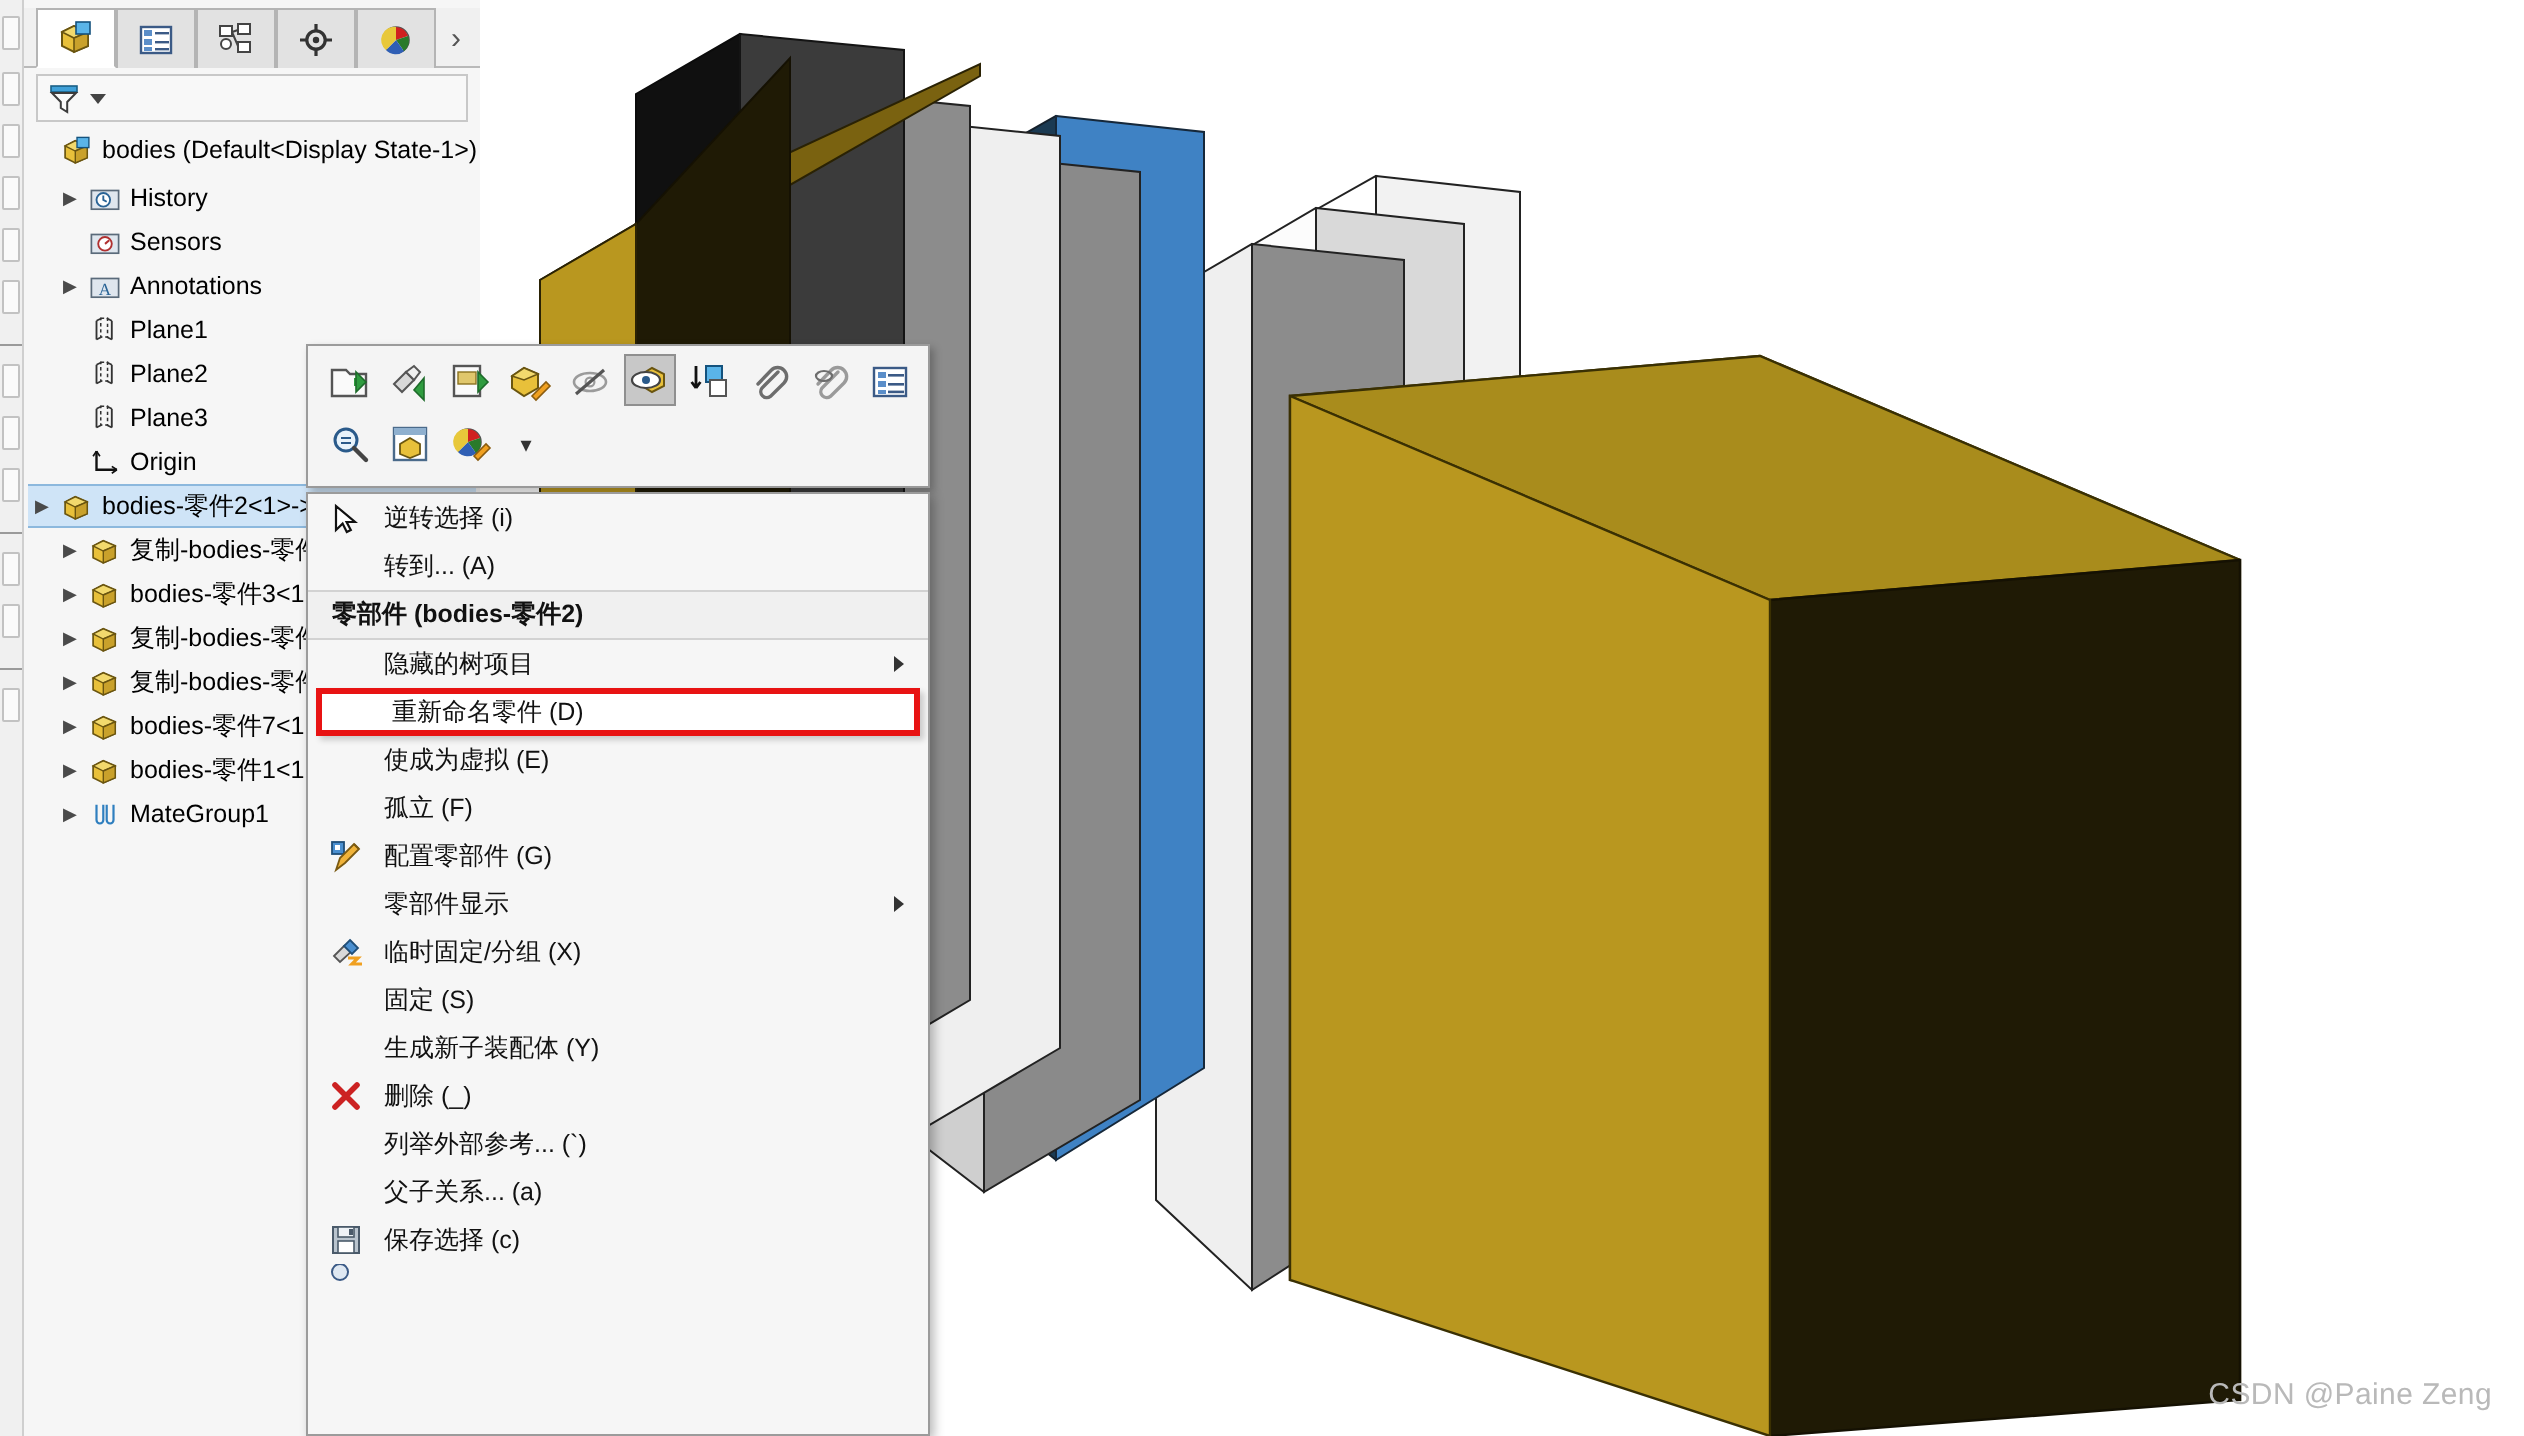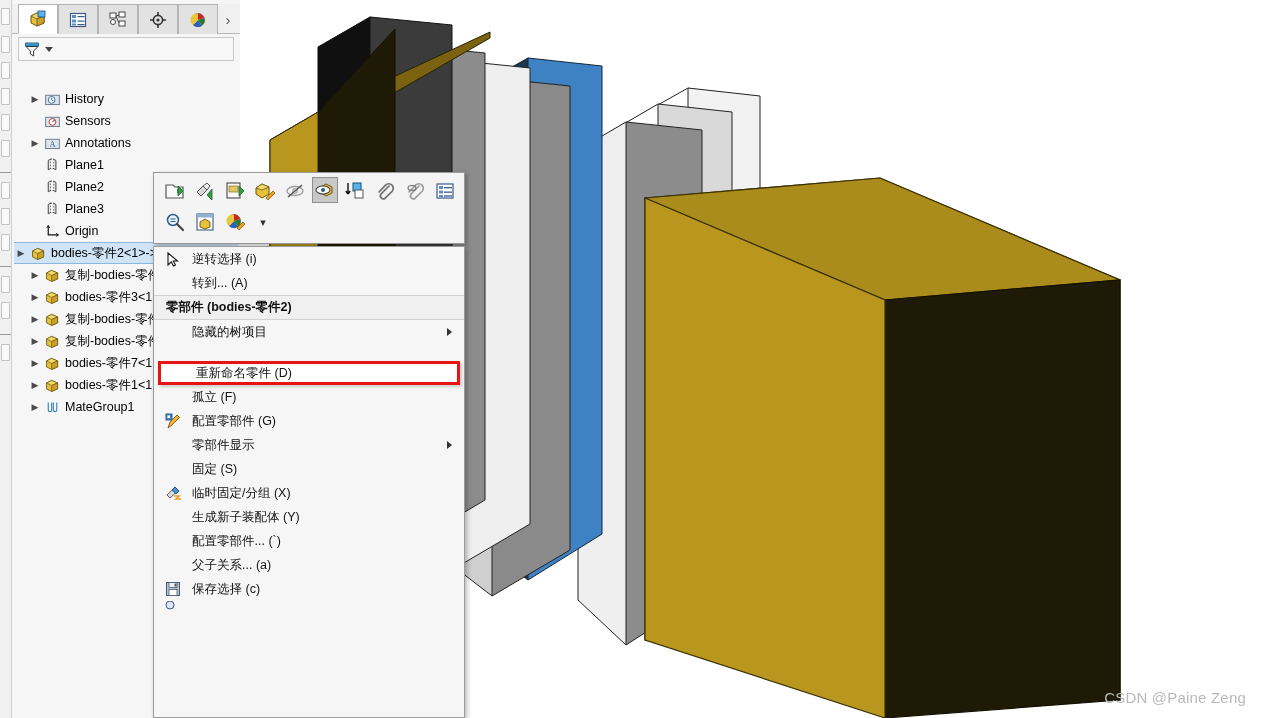--- a/index.html
+++ b/index.html
@@ -105,21 +105,21 @@
     width: 0; height: 0; border-top: 4px solid transparent;
     border-bottom: 4px solid transparent; border-left: 5px solid #333;
   }
   .mi.header {
     font-weight: bold; background: #f0f0f0; height: 25px; padding-left: 6px;
     border-top: 1px solid #d2d2d2; border-bottom: 1px solid #d2d2d2;
   }
   .mi.highlighted {
     background: #ffffff;
     outline: 3px solid #e81313; outline-offset: -3px;
-    margin: 17px 4px 0 4px; box-shadow: 2px 2px 3px rgba(0,0,0,0.18);
+    margin: 0 4px 0 4px; box-shadow: 2px 2px 3px rgba(0,0,0,0.18);
   }
   .mi.partial { height: 12px; overflow: hidden; }
 
   
   .viewport {
     position: absolute; left: 240px; top: 0; width: 1022px; height: 718px;
     background: #ffffff; overflow: hidden;
   }
   .viewport svg { display: block; }
   .watermark {
@@ -204,20 +204,32 @@
     <div class="filter-row">
       <svg width="17" height="17" viewBox="0 0 17 17">
         <rect x="1.5" y="2" width="13" height="3" fill="#3fa0d8" stroke="#1a5f86" stroke-width="0.8"></rect>
         <path d="M2 5.5 L14 5.5 L9.6 10 L9.6 15 L6.4 13 L6.4 10 Z" fill="#fafafa" stroke="#3c3c3c" stroke-width="1"></path>
       </svg>
       <span class="caret-dn"></span>
     </div>
 
     <div class="tree-body">
 
+      <div class="tnode" style="top:0px; left:2px">
+        <span class="arrow"></span>
+        <span class="tico">
+          <svg width="17" height="17" viewBox="0 0 20 20">
+            <path d="M3 7 L9 4 L16 7 L16 14 L9 17 L3 14 Z" fill="#e8c03a" stroke="#6a5510" stroke-width="1"></path>
+            <path d="M9 4 L16 7 L9 10 L3 7 Z" fill="#f2d96d" stroke="#6a5510" stroke-width="0.8"></path>
+            <path d="M9 10 L16 7 L16 14 L9 17 Z" fill="#c9a12b" stroke="#6a5510" stroke-width="0.8"></path>
+            <rect x="10" y="2" width="7" height="6" fill="#5ab4e8" stroke="#14527d" stroke-width="0.8"></rect>
+          </svg>
+        </span>
+        <span class="tlabel">bodies  (Default&lt;Display State-1&gt;)</span>
+      </div>
 
       <div class="tnode" style="top:24px; left:16px">
         <span class="arrow">▶</span>
         <span class="tico">
           <svg width="17" height="17" viewBox="0 0 20 20">
             <rect x="2" y="5" width="16" height="11" fill="#dfe6ee" stroke="#5a6a7a" stroke-width="1"></rect>
             <circle cx="9" cy="10.5" r="4" fill="#fff" stroke="#2a6496" stroke-width="1.1"></circle>
             <path d="M9 8 L9 10.5 L11 11.6" stroke="#2a6496" stroke-width="1.1" fill="none"></path>
           </svg>
         </span>
@@ -580,20 +592,24 @@
       <span class="mico"></span>
       <span class="mlabel">隐藏的树项目</span>
       <span class="subarrow"></span>
     </div>
 
     <div class="mi highlighted">
       <span class="mico"></span>
       <span class="mlabel">重新命名零件 (D)</span>
     </div>
 
+    <div class="mi">
+      <span class="mico"></span>
+      <span class="mlabel">使成为虚拟 (E)</span>
+    </div>
 
     <div class="mi">
       <span class="mico"></span>
       <span class="mlabel">孤立 (F)</span>
     </div>
 
     <div class="mi">
       <span class="mico">
         <svg width="18" height="18" viewBox="0 0 18 18">
           <rect x="2" y="2" width="6" height="6" fill="#4a8fd0" stroke="#1f4e78" stroke-width="0.9"></rect>
@@ -605,46 +621,54 @@
       <span class="mlabel">配置零部件 (G)</span>
     </div>
 
     <div class="mi">
       <span class="mico"></span>
       <span class="mlabel">零部件显示</span>
       <span class="subarrow"></span>
     </div>
 
     <div class="mi">
-      <span class="mico"></span>
-      <span class="mlabel">固定 (S)</span>
-    </div>
-
-    <div class="mi">
       <span class="mico">
         <svg width="18" height="18" viewBox="0 0 18 18">
           <path d="M3 11 L8 6 a2.3 2.3 0 0 1 3.2 3.2 L6 14 Z" fill="#d9d9d9" stroke="#555" stroke-width="0.9"></path>
           <path d="M11 3 L15 7 L12 10 L8 6 Z" fill="#4a8fd0" stroke="#1f4e78" stroke-width="0.9"></path>
           <path d="M10 12 L15 12 L12 15 L17 15" fill="none" stroke="#f0a020" stroke-width="1.6"></path>
         </svg>
       </span>
       <span class="mlabel">临时固定/分组 (X)</span>
     </div>
 
     <div class="mi">
       <span class="mico"></span>
+      <span class="mlabel">固定 (S)</span>
+    </div>
+
+    <div class="mi">
+      <span class="mico"></span>
       <span class="mlabel">生成新子装配体 (Y)</span>
     </div>
 
 
 
-
-    <div class="mi">
-      <span class="mico"></span>
-      <span class="mlabel">配置零部件... (`)</span>
+    <div class="mi">
+      <span class="mico">
+        <svg width="18" height="18" viewBox="0 0 18 18">
+          <path d="M3.5 3.5 L14.5 14.5 M14.5 3.5 L3.5 14.5" stroke="#cc2222" stroke-width="2.8" stroke-linecap="round"></path>
+        </svg>
+      </span>
+      <span class="mlabel">删除 (_)</span>
+    </div>
+
+    <div class="mi">
+      <span class="mico"></span>
+      <span class="mlabel">列举外部参考... (`)</span>
     </div>
 
     <div class="mi">
       <span class="mico"></span>
       <span class="mlabel">父子关系... (a)</span>
     </div>
 
 
     <div class="mi">
       <span class="mico">

